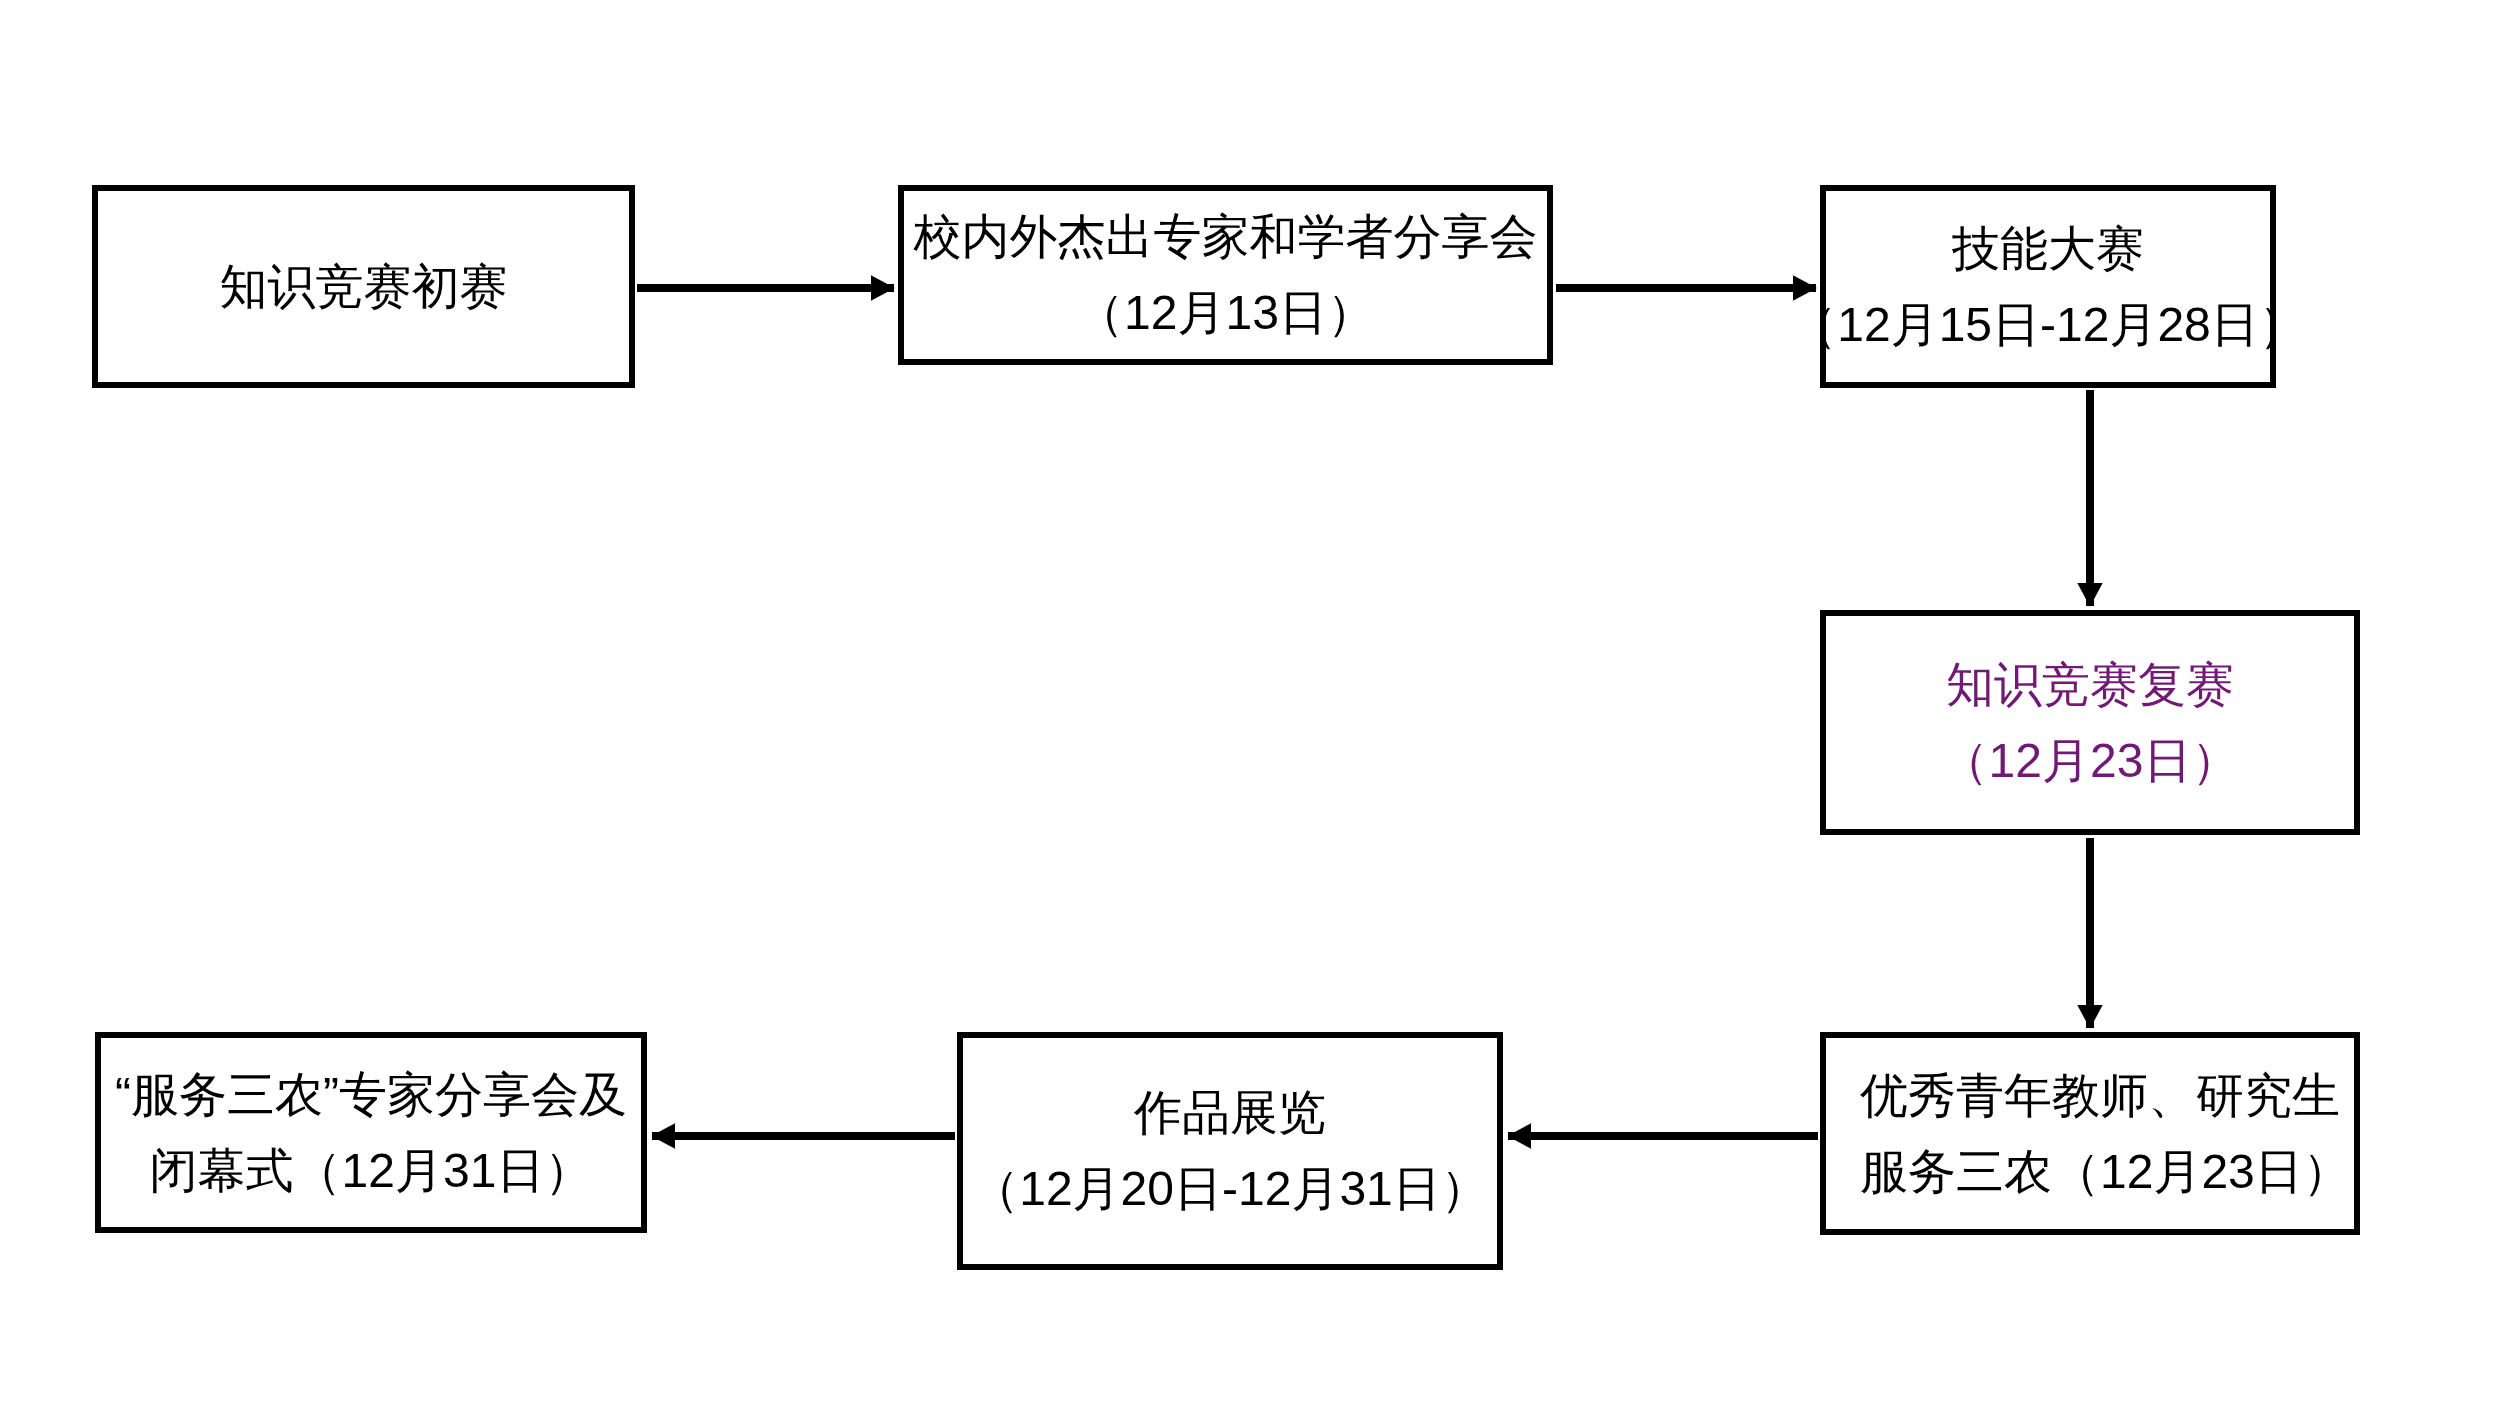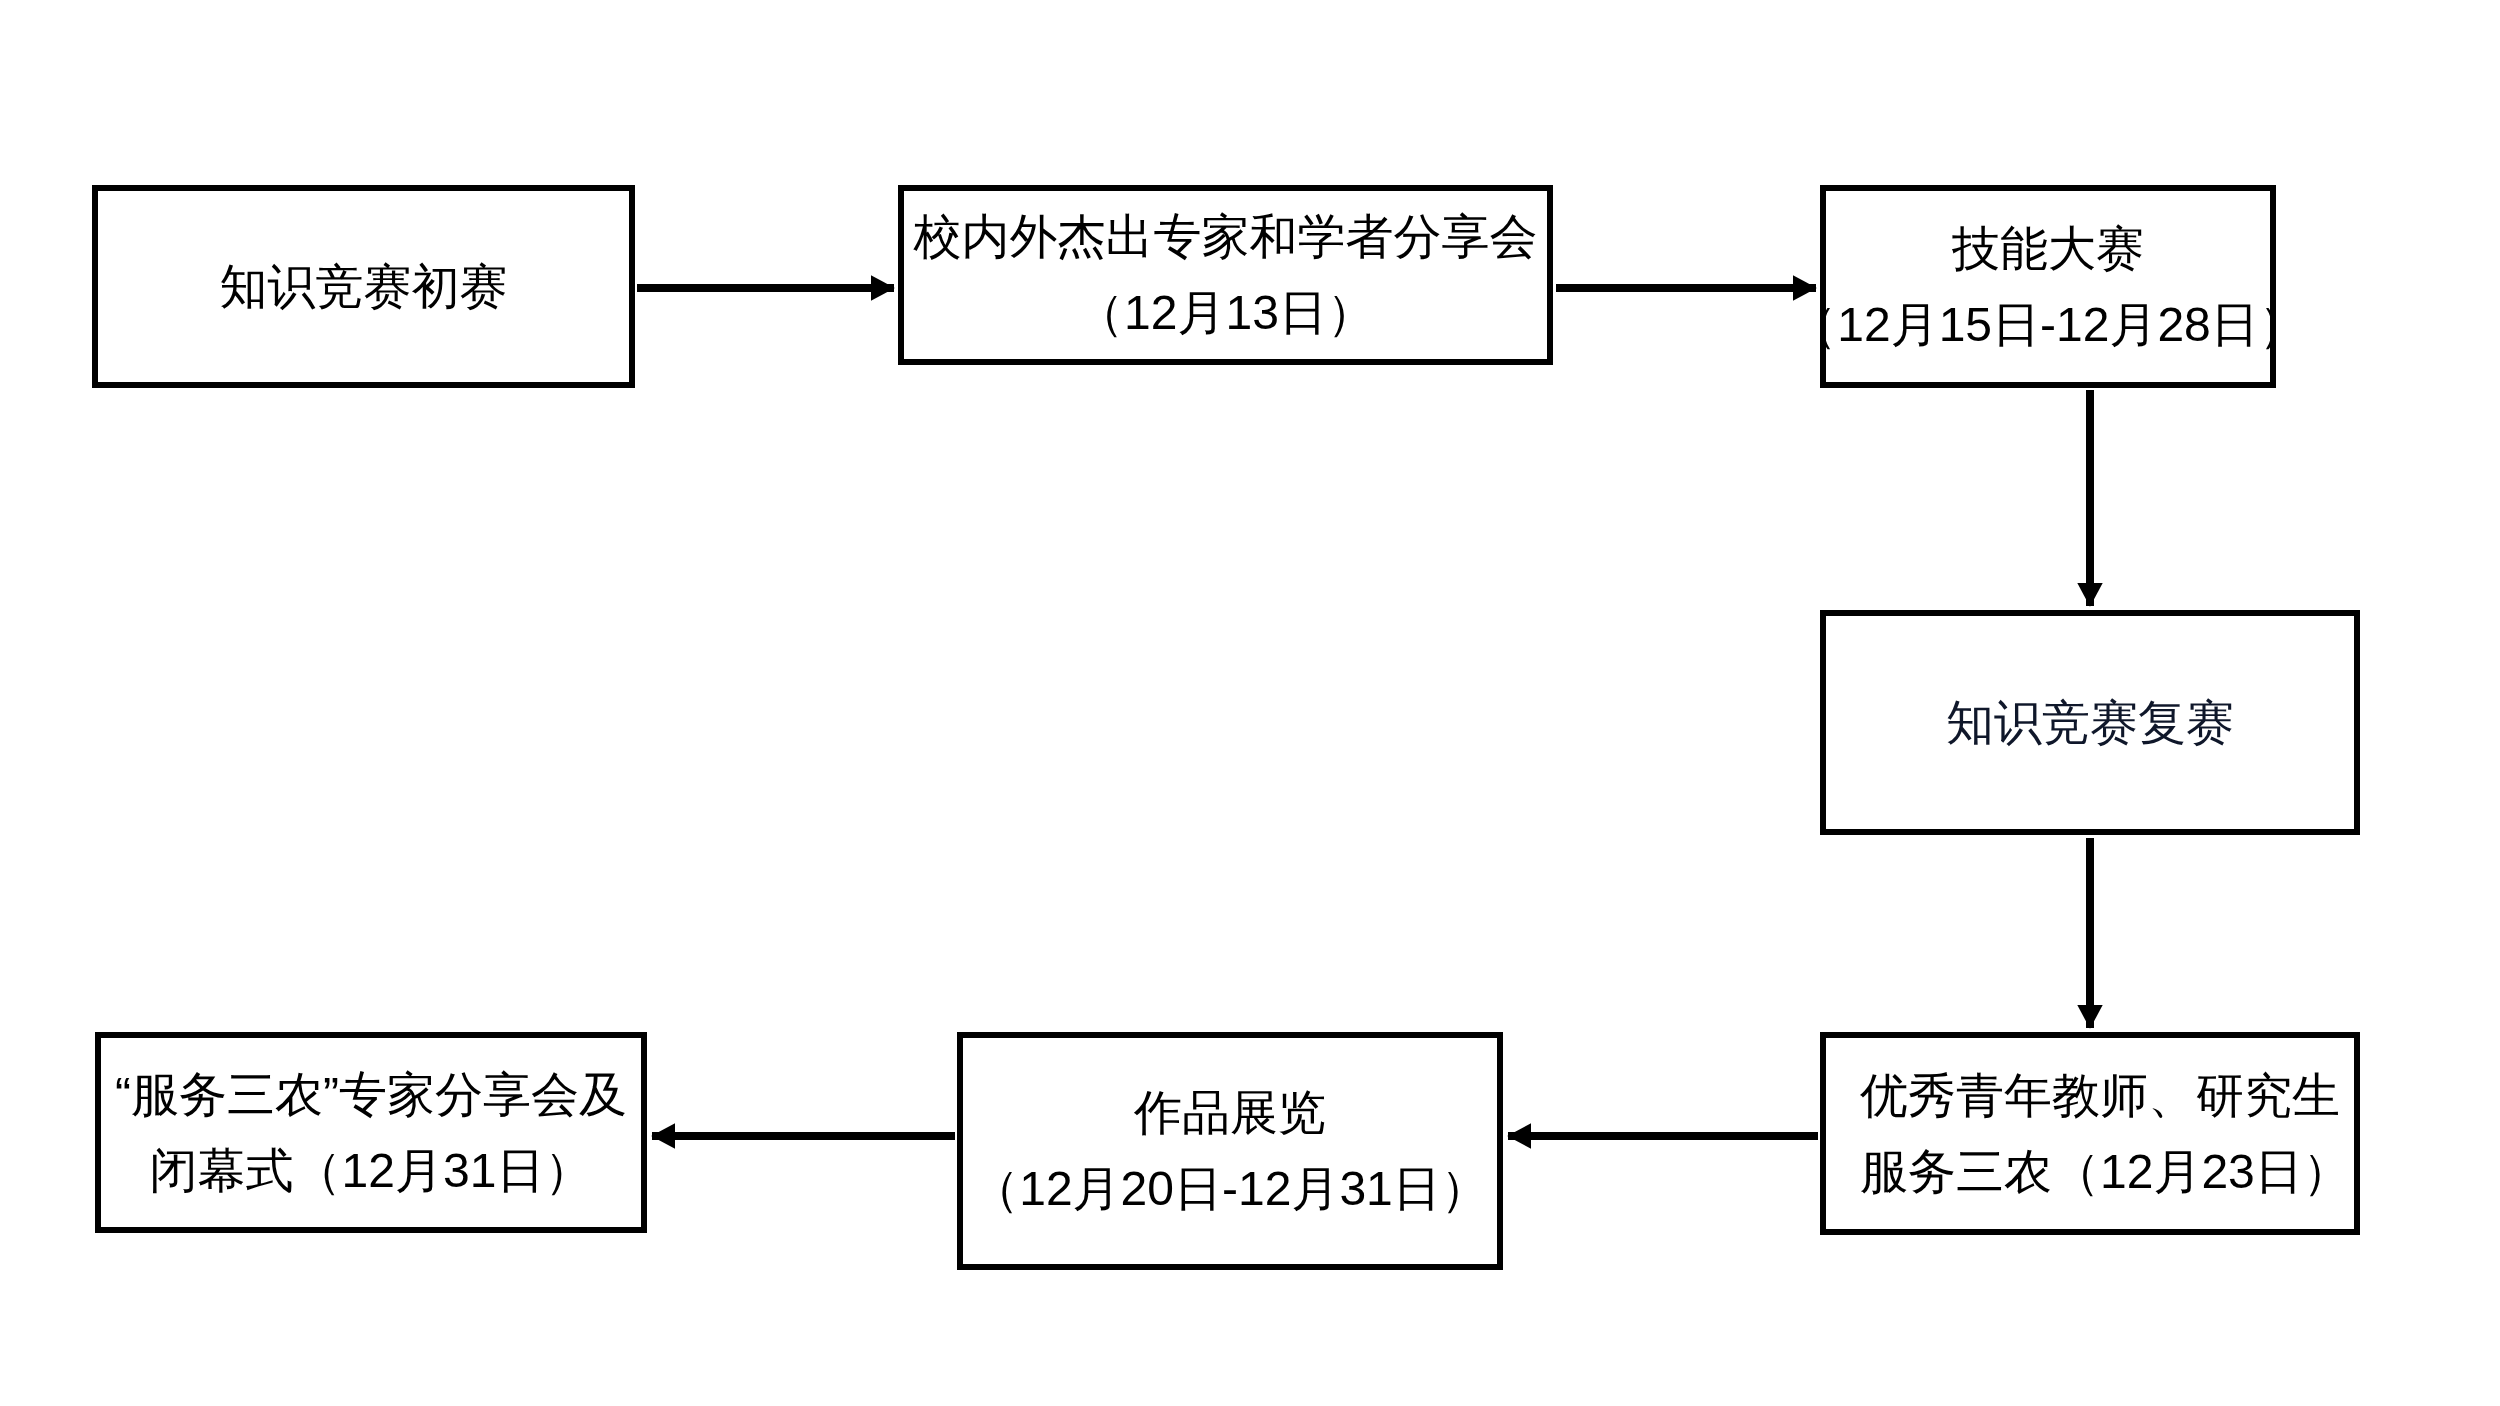--- a/index.html
+++ b/index.html
@@ -73,22 +73,23 @@
       <div class="line">知识竞赛初赛</div>
     </div>
     <div class="node" style="left: 898px; top: 185px; width: 655px; height: 180px; border-color: rgb(0, 0, 0); color: rgb(0, 0, 0);">
       <div class="line">校内外杰出专家和学者分享会</div>
       <div class="line">（12月13日）</div>
     </div>
     <div class="node" style="left: 1820px; top: 185px; width: 456px; height: 203px; border-color: rgb(0, 0, 0); color: rgb(0, 0, 0);">
       <div class="line">技能大赛</div>
       <div class="line">（12月15日-12月28日）</div>
     </div>
-    <div class="node" style="left: 1820px; top: 610px; width: 540px; height: 225px; border-color: rgb(0, 0, 0); color: #0f172a;">
+    <div class="node" style="left: 1820px; top: 610px; width: 540px; height: 225px; border-color: rgb(0, 0, 0); color: #701a75;">
       <div class="line">知识竞赛复赛</div>
+      <div class="line">（12月23日）</div>
     </div>
     <div class="node align-left" style="left: 1820px; top: 1032px; width: 540px; height: 203px; border-color: rgb(0, 0, 0); color: rgb(0, 0, 0);">
       <div class="line">优秀青年教师、研究生</div>
       <div class="line">服务三农（12月23日）</div>
     </div>
     <div class="node" style="left: 957px; top: 1032px; width: 546px; height: 238px; border-color: rgb(0, 0, 0); color: rgb(0, 0, 0);">
       <div class="line">作品展览</div>
       <div class="line">（12月20日-12月31日）</div>
     </div>
     <div class="node" style="left: 95px; top: 1032px; width: 552px; height: 201px; border-color: rgb(0, 0, 0); color: rgb(0, 0, 0);">

